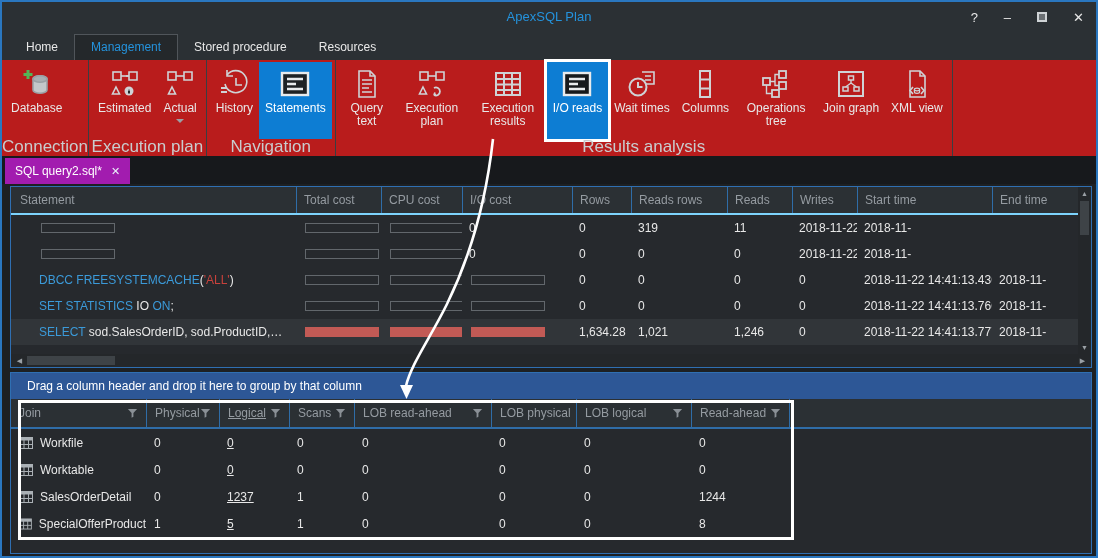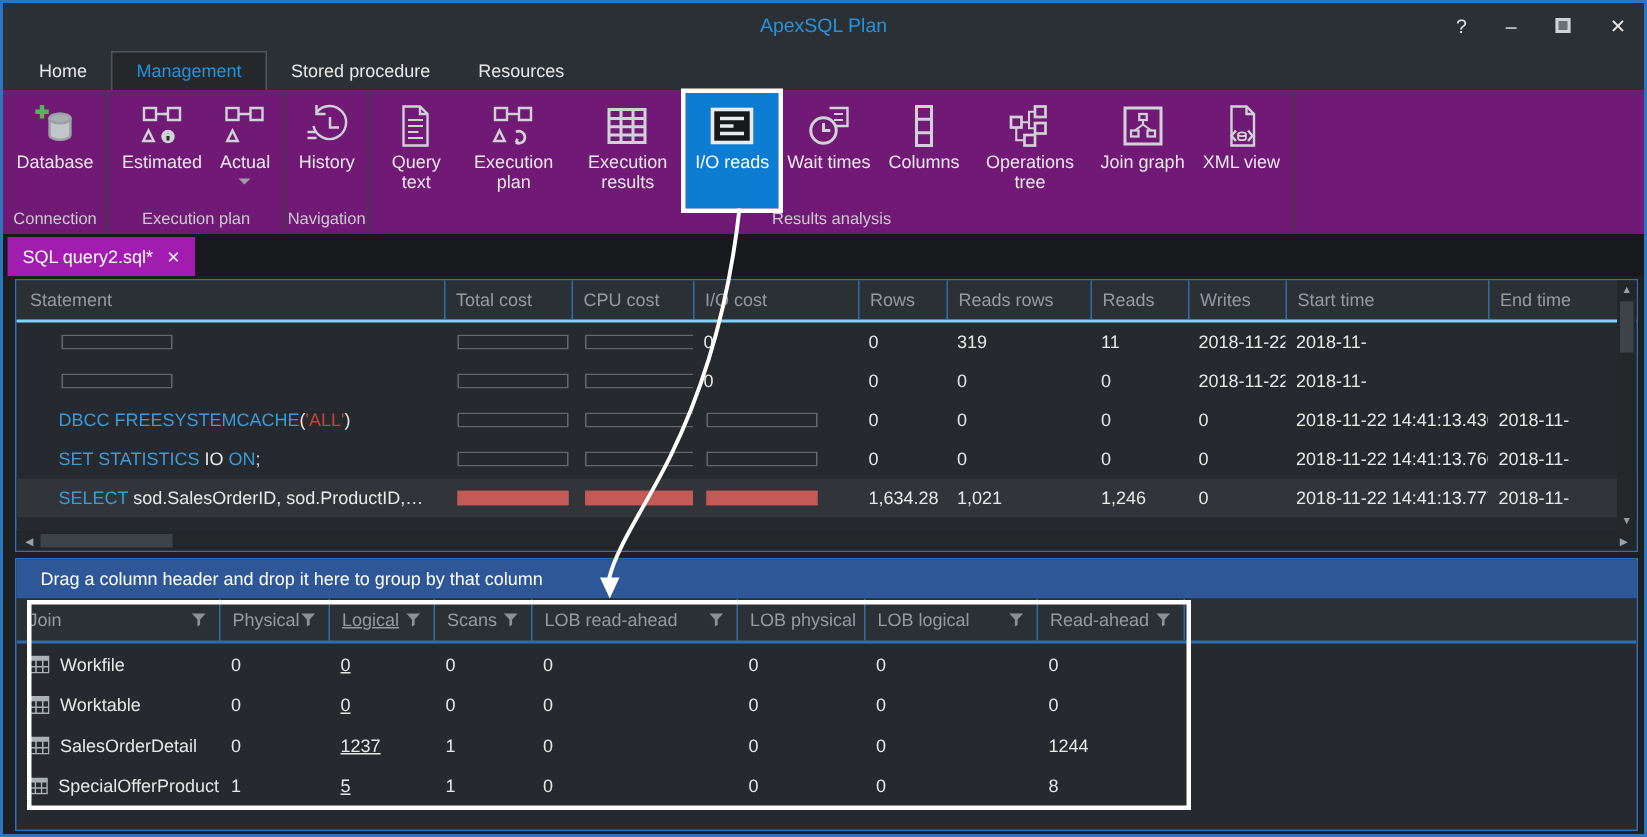--- a/index.html
+++ b/index.html
@@ -20,26 +20,26 @@
   .win-controls span { cursor:default; }
   .maxbox { display:inline-block; width:10px; height:10px; border:2px solid #cfd3d6; background:#6b7074; }
 
   
   .menubar { position:absolute; top:30px; left:0; right:0; height:28px; background:#2b3034;
     display:flex; align-items:flex-end; padding-left:8px; }
   .menu-tab { padding:5px 16px 6px; font-size:12px; color:#e8e8e8; }
   .menu-tab.active { color:#2492dc; border:1px solid #50555a; border-bottom:none; background:#24282b; }
 
   
-  .ribbon { position:absolute; top:58px; left:0; right:0; height:98px; background:#701a75;
+  .ribbon { position:absolute; top:58px; left:0; right:0; height:98px; background:#b91c1c;
     display:flex; border-bottom:2px solid #17191c; }
   .rgroup { display:flex; flex-direction:column; border-right:1px solid #3a3e42; }
   .rgroup.filler { flex:1; border-right:none; }
   .rbuttons { flex:1; display:flex; align-items:stretch; padding:2px 3px 0; }
-  .rlabel { height:17px; text-align:center; color:#c9ccce; font-size:11px; line-height:15px; }
+  .rlabel { height:17px; text-align:center; color:#c9ccce; font-size:17px; line-height:15px; }
   .rbtn { display:flex; flex-direction:column; align-items:center; padding:4px 6px 0; cursor:default; }
   .rbtn .ricon { height:36px; display:flex; align-items:center; justify-content:center; }
   .rbtn .rlbl { font-size:12px; line-height:13px; text-align:center; color:#e8e8e8; }
   .rbtn.selected { background:#0d7dd3; }
   .rbtn.selected .rlbl { color:#fff; }
   .rbtn.annotated { outline:3px solid #ffffff; outline-offset:0px; }
   .caret-down { width:0; height:0; border-left:4px solid transparent; border-right:4px solid transparent;
     border-top:4px solid #9aa0a5; margin-top:4px; }
   svg.icon { stroke:#cfd3d6; fill:none; stroke-width:1.6; }
 
@@ -198,20 +198,29 @@
           <span class="ricon">
             <svg class="icon" width="32" height="32" viewBox="0 0 32 32" stroke-width="2">
               <path d="M9,7 a11,11 0 1 1 -2,9"></path>
               <path d="M9,2 v6 h6" fill="none"></path>
               <path d="M18,10 v7 h6"></path>
               <path d="M3,20 h6 M3,24 h6" stroke-width="1.8"></path>
             </svg>
           </span>
           <span class="rlbl">History</span>
         </div>
+        <div class="rbtn selected">
+          <span class="ricon">
+            <svg class="icon" width="32" height="32" viewBox="0 0 32 32">
+              <rect x="3" y="5" width="26" height="22" stroke="#e8eaec" stroke-width="2.4" fill="#1e2124"></rect>
+              <path d="M8,11 h16 M8,16 h9 M8,21 h16" stroke="#e8eaec" stroke-width="2.4"></path>
+            </svg>
+          </span>
+          <span class="rlbl">Statements</span>
+        </div>
       </div>
       <div class="rlabel">Navigation</div>
     </div>
 
     <div class="rgroup">
       <div class="rbuttons">
         <div class="rbtn">
           <span class="ricon">
             <svg class="icon" width="32" height="32" viewBox="0 0 32 32">
               <path d="M8,3 h11 l5,5 v21 h-16 z"></path>

